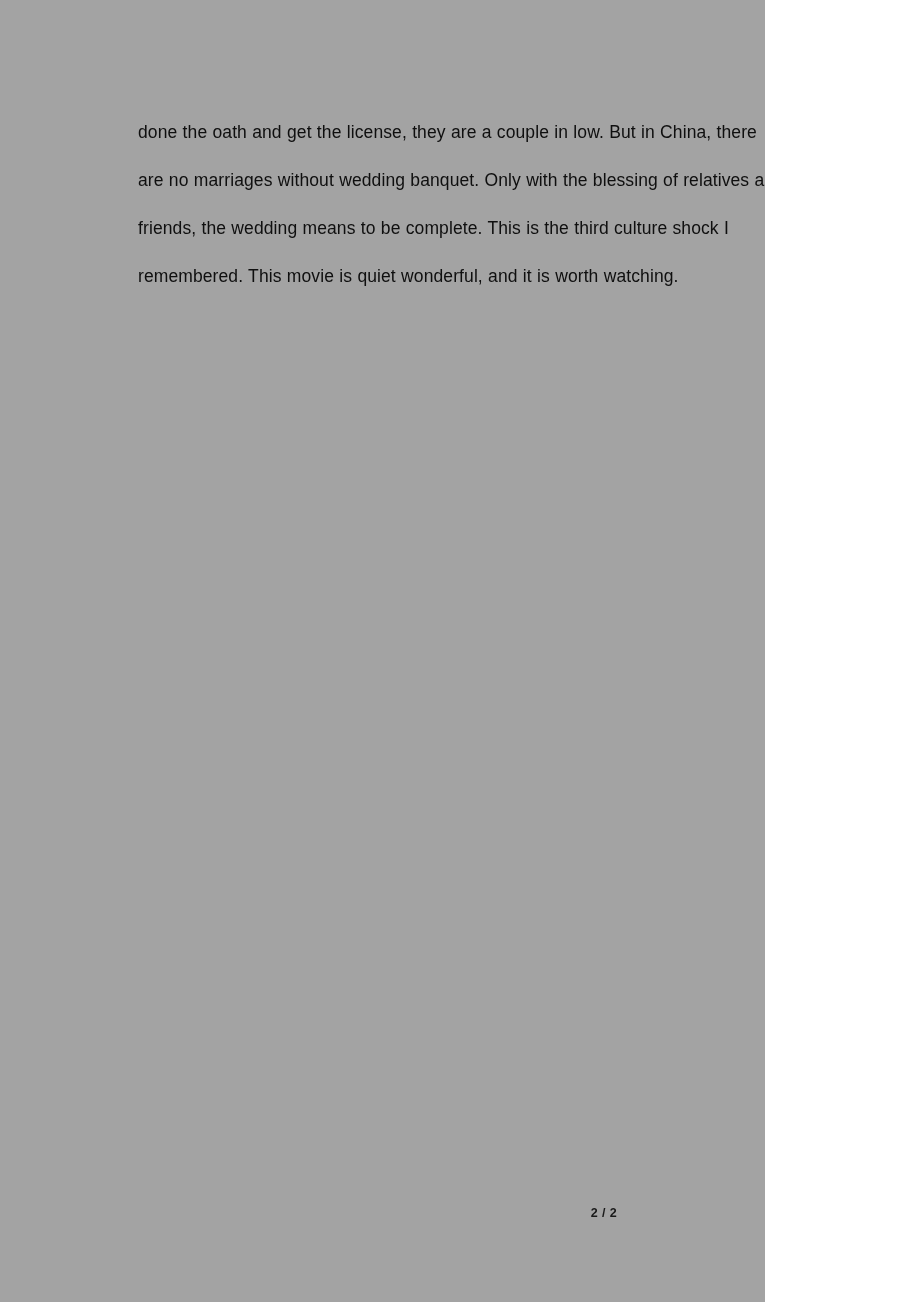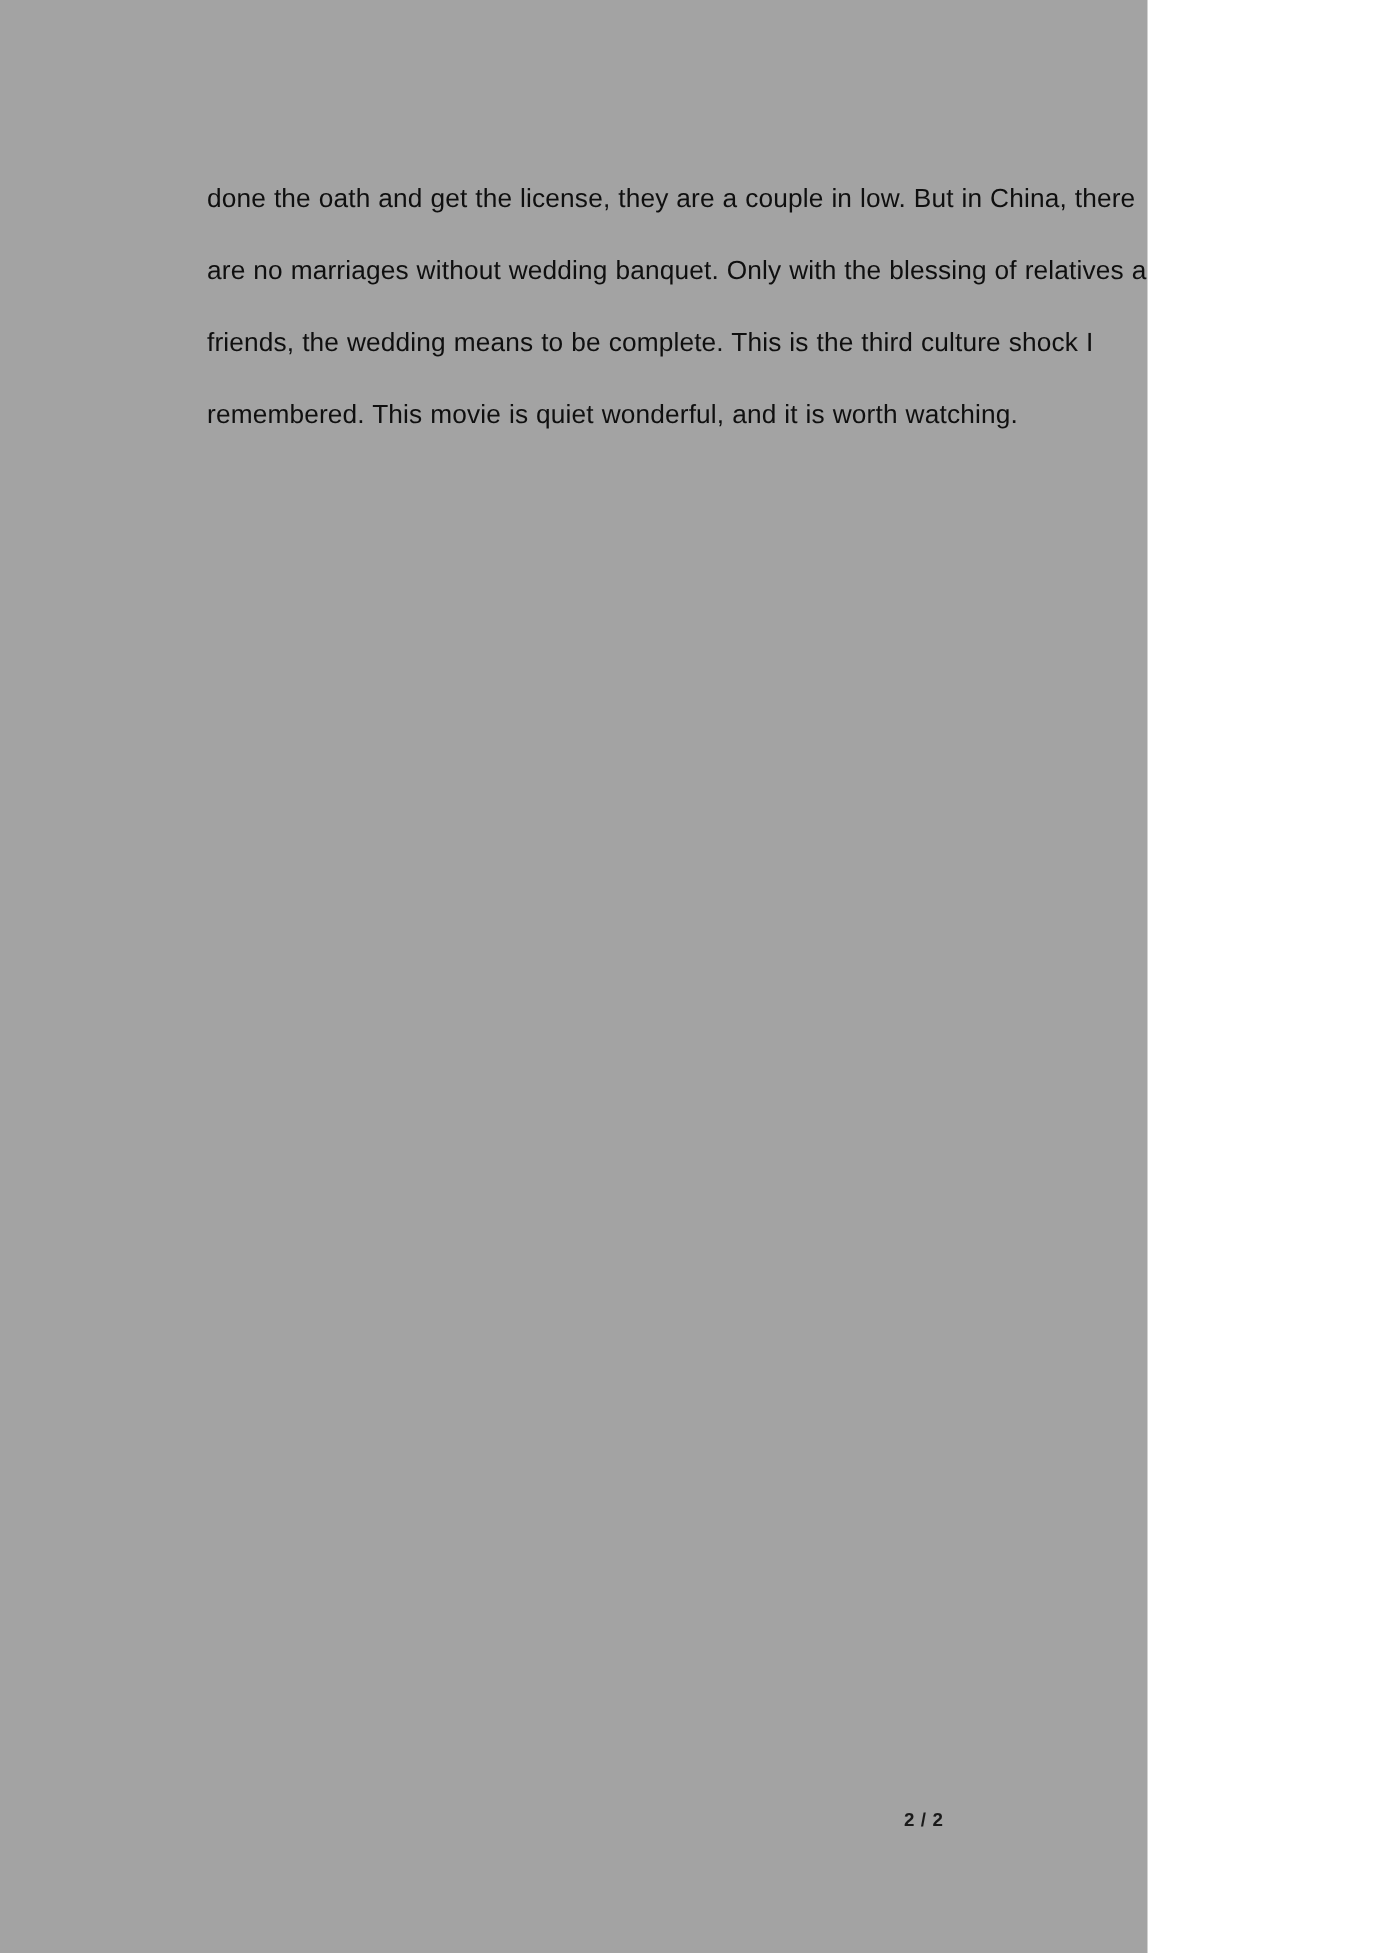--- a/index.html
+++ b/index.html
@@ -30,21 +30,21 @@
     font-size: 17.5px;
     line-height: 48px;
     color: #0f0f0f;
     text-align: left;
     letter-spacing: 0.1px;
     margin: 0;
     word-spacing: 0.3px;
   }
   .page-number {
     position: absolute;
-    right: 136px;
+    right: 148px;
     bottom: 82px;
     font-size: 12.5px;
     font-weight: bold;
     color: #1a1a1a;
     letter-spacing: 0.4px;
     margin-top: 28px;
   }
 </style>
 </head>
 <body>

